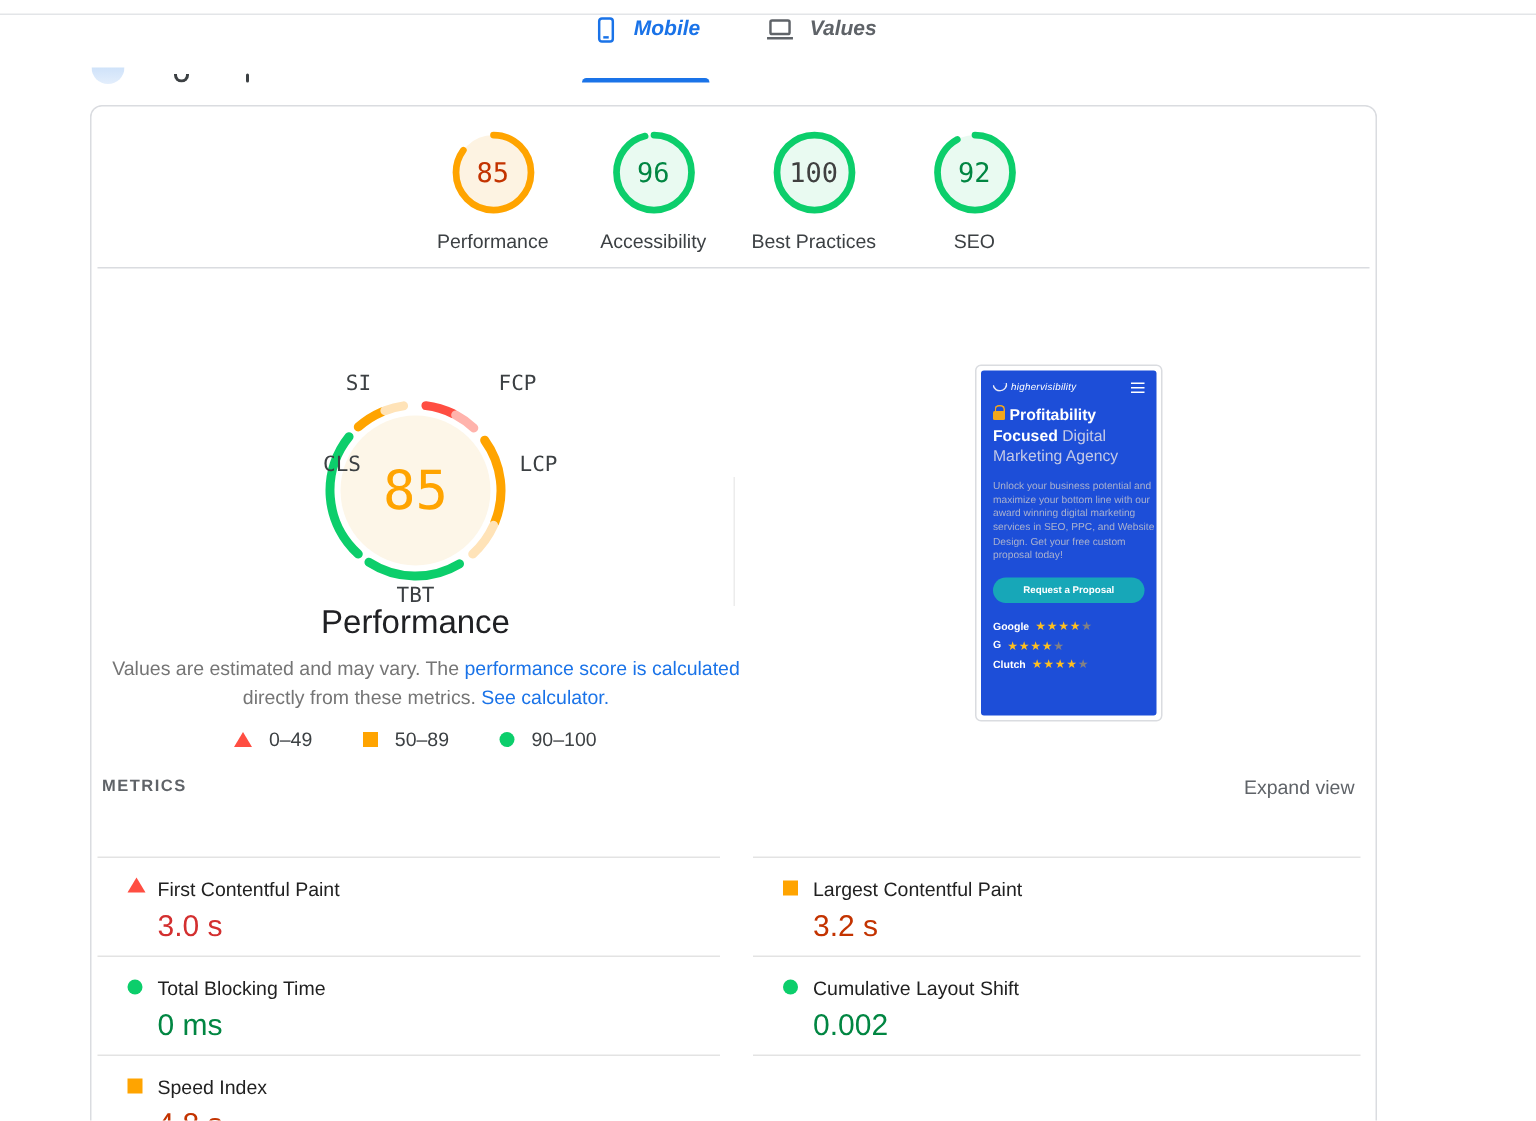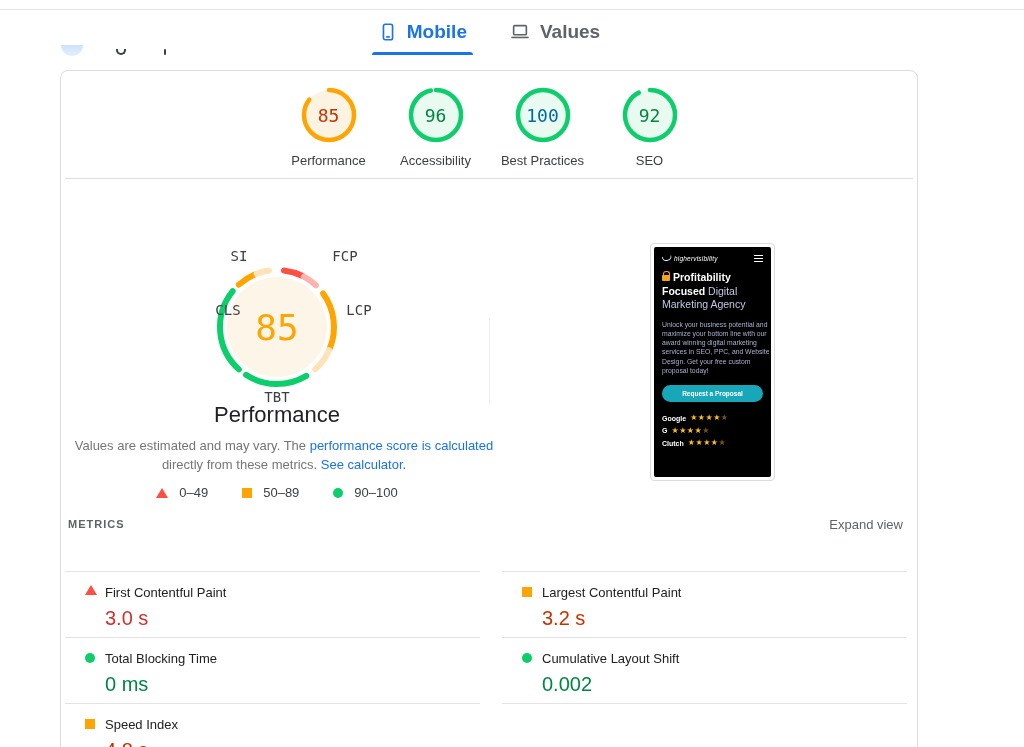--- a/index.html
+++ b/index.html
@@ -4,22 +4,22 @@
 <style>
   * { margin:0; padding:0; box-sizing:border-box; }
   html,body { width:1024px; height:747px; background:#fff; overflow:hidden;
               font-family:"Liberation Sans", sans-serif; position:relative; }
 
   
   .top-hairline { position:absolute; top:9px; left:0; width:1024px; height:0;
                   border-top:1px solid #e3e5e8; }
   .tabs { position:absolute; top:10px; left:0; width:978px; height:44px;
           display:flex; justify-content:center; align-items:stretch; gap:30px; }
-  .tab { display:flex; align-items:center; gap:9px; padding:0 6px; position:relative;
-         font-size:19px; font-weight:bold; color:#5f6368; cursor:pointer; }
+  .tab { display:flex; align-items:flex-start; gap:9px; padding:0 6px; position:relative;
+         font-size:14px; font-weight:bold; color:#5f6368; cursor:pointer;font-style:italic; }
   .tab.active { color:#1a73e8; }
   .tab.active .underline { position:absolute; left:0; right:0; bottom:-1px; height:3px;
                            background:#1a73e8; border-radius:3px 3px 0 0; }
   .tab svg { display:block; }
 
   
   .frag-circle-wrap { position:absolute; left:61px; top:45px; width:22px; height:11px; overflow:hidden; }
   .frag-circle { width:22px; height:22px; border-radius:50%; margin-top:-11px;
                  background:linear-gradient(#bcd7f7, #e3eefc); }
   .frag-a { position:absolute; left:116px; top:49px; width:10px; height:6px;
@@ -71,21 +71,21 @@
 
   
   .shape-triangle { width:0; height:0; border-left:6px solid transparent;
                     border-right:6px solid transparent; border-bottom:10px solid #ff4e42; }
   .shape-square { width:10px; height:10px; background:#ffa400; }
   .shape-circle { width:10px; height:10px; border-radius:50%; background:#0cce6b; }
 
   
   .thumb { position:absolute; left:589px; top:172px; width:125px; height:238px;
            border:1px solid #dadce0; border-radius:4px; background:#fff; padding:3px; cursor:pointer; }
-  .phone { width:100%; height:100%; background:#000000; border-radius:2px;
+  .phone { width:100%; height:100%; background:#1d4ed8; border-radius:2px;
            padding:8px 8px 6px 8px; display:flex; flex-direction:column; }
   .ph-header { display:flex; justify-content:space-between; align-items:center; }
   .brand { display:flex; align-items:center; gap:2px; }
   .swoosh { width:10px; height:5px; border:1px solid #e8eaf6; border-top:none;
             border-radius:0 0 10px 10px; transform:rotate(-10deg); }
   .brand-name { font-size:6.5px; color:#fff; font-style:italic; letter-spacing:.2px; }
   .burger { display:flex; flex-direction:column; gap:1.5px; }
   .burger i { display:block; width:9px; height:1.3px; background:#fff; }
   .headline { margin-top:9px; width:108px; font-size:10.5px; line-height:13.5px; }
   .hl-bold { color:#fff; font-weight:bold; }
@@ -159,21 +159,21 @@
         <div class="sg-circle"><svg width="56" height="56">
             <circle cx="28" cy="28" r="25" fill="#e9faf1"></circle>
             <circle cx="28" cy="28" r="25" fill="none" stroke="#0cce6b" stroke-width="4.5" stroke-linecap="round" stroke-dasharray="150.79644737231007 157.07963267948966" transform="rotate(-90 28 28)"></circle>
           </svg><div class="sg-num" style="color: rgb(1, 134, 66);">96</div></div>
         <div class="sg-label">Accessibility</div>
       </div>
       <div class="score-gauge">
         <div class="sg-circle"><svg width="56" height="56">
             <circle cx="28" cy="28" r="25" fill="#e9faf1"></circle>
             <circle cx="28" cy="28" r="25" fill="none" stroke="#0cce6b" stroke-width="4.5" stroke-linecap="round" stroke-dasharray="157.07963267948966 157.07963267948966" transform="rotate(-90 28 28)"></circle>
-          </svg><div class="sg-num" style="color: #0369a1;">100</div></div>
+          </svg><div class="sg-num" style="color: #404040;">100</div></div>
         <div class="sg-label">Best Practices</div>
       </div>
       <div class="score-gauge">
         <div class="sg-circle"><svg width="56" height="56">
             <circle cx="28" cy="28" r="25" fill="#e9faf1"></circle>
             <circle cx="28" cy="28" r="25" fill="none" stroke="#0cce6b" stroke-width="4.5" stroke-linecap="round" stroke-dasharray="144.5132620651305 157.07963267948966" transform="rotate(-90 28 28)"></circle>
           </svg><div class="sg-num" style="color: rgb(1, 134, 66);">92</div></div>
         <div class="sg-label">SEO</div>
       </div>
     </div>

